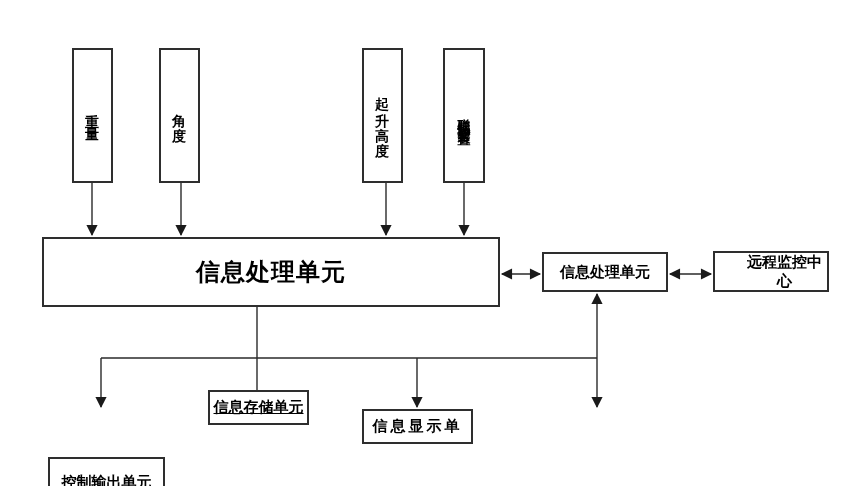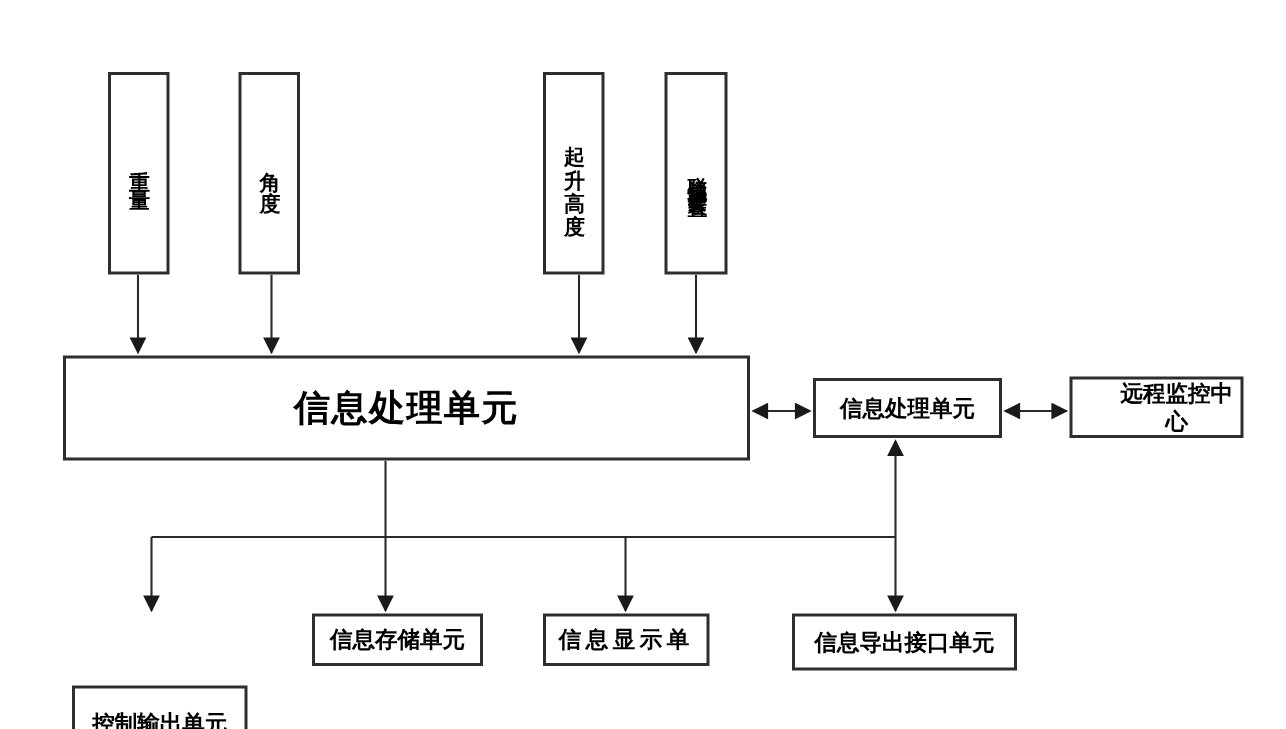--- a/index.html
+++ b/index.html
@@ -50,21 +50,21 @@
   .main-box {
     left: 42px; top: 237px; width: 458px; height: 70px;
     font-size: 24px;
     letter-spacing: 1px;
   }
   .rtu-box { left: 542px; top: 252px; width: 126px; height: 40px; font-size: 15px; }
   .rmc-box { left: 713px; top: 251px; width: 116px; height: 41px; font-size: 15px; padding-left: 27px; }
 
   .bottom-box { font-size: 15px; }
   .b-control { left: 48px;  top: 409px; width: 117px; height: 51px; margin-top: 48px; }
-  .b-storage { left: 208px; top: 409px; width: 114px; height: 35px; }
+  .b-storage { left: 208px; top: 390px; width: 101px; height: 35px; text-decoration: underline; }
   .b-display { left: 362px; top: 409px; width: 111px; height: 35px; letter-spacing: 3px; }
   .b-export  { left: 528px; top: 409px; width: 150px; height: 38px; }
 </style>
 </head>
 <body>
 
 <div class="canvas">
 
   <svg class="connector-layer" viewBox="0 0 857 486" xmlns="http://www.w3.org/2000/svg">
     <defs>
@@ -100,15 +100,14 @@
   <div class="box vbox gap-tight vbox-safety">联锁保护安全装置</div>
 
   <div class="box main-box">信息处理单元</div>
 
   <div class="box rtu-box">信息处理单元</div>
   <div class="box rmc-box">远程监控中心</div>
 
   <div class="box bottom-box b-control">控制输出单元</div>
   <div class="box bottom-box b-storage">信息存储单元</div>
   <div class="box bottom-box b-display">信息显示单</div>
-  <div class="box bottom-box b-export">信息导出接口单元</div>
 
 </div>
 
 </body></html>

